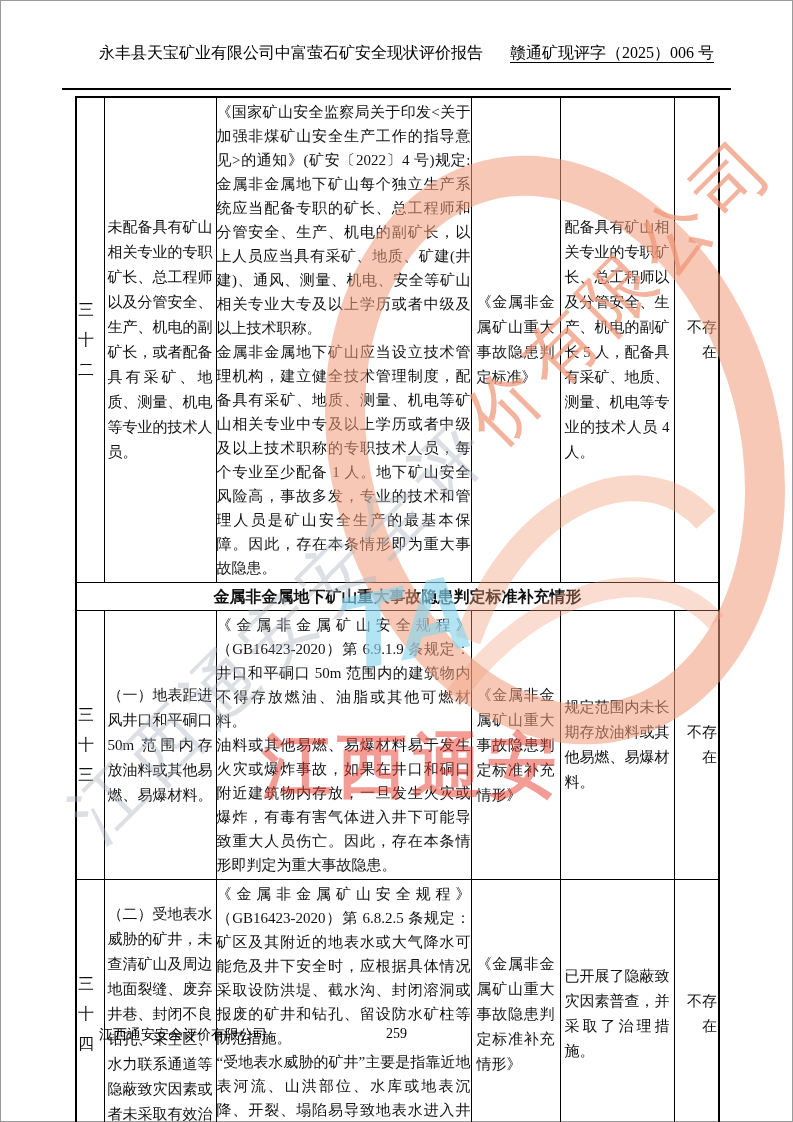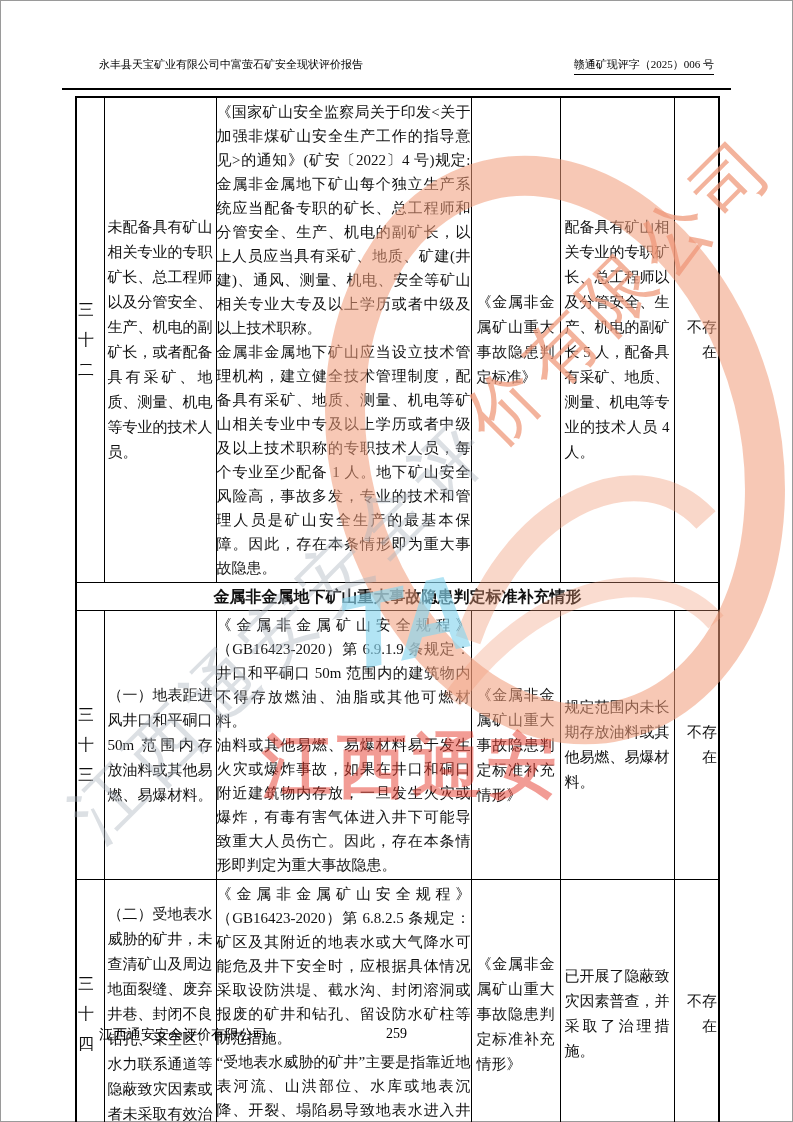--- a/index.html
+++ b/index.html
@@ -2,22 +2,22 @@
 <html><head>
 <meta charset="utf-8">
 <style>
   html,body{margin:0;padding:0;background:#fff;}
   .page{
     position:relative;width:793px;height:1122px;background:#ffffff;overflow:hidden;
     font-family:"Liberation Serif","DejaVu Serif",serif;color:#000;
     box-shadow:inset 0 0 0 1px #9a9a9a;
   }
   
-  .hdr{position:absolute;top:56px;left:99px;right:79px;display:flex;justify-content:space-between;
-       font-size:11px;line-height:17px;white-space:nowrap;}
+  .hdr{position:absolute;top:44px;left:99px;right:79px;display:flex;justify-content:space-between;
+       font-size:16px;line-height:17px;white-space:nowrap;}
   .hdr .right{border-bottom:1.5px solid #000;padding-bottom:1px;}
   .hdr-rule{position:absolute;top:88px;left:62px;width:669px;height:2px;background:#000;}
   
   table.main{position:absolute;left:75px;top:96px;width:643px;table-layout:fixed;
        border-collapse:collapse;border:2px solid #000;}
   td{border:1px solid #000;font-size:15px;color:#111;vertical-align:middle;padding:2px 4px;
      overflow:hidden;}
   .c-idx{font-size:16px;line-height:30px;padding:2px 1px;}
   .c-sit{text-align:justify;line-height:25px;padding:2px 3px;}
   .c-basis{text-align:justify;line-height:24px;vertical-align:top;padding:2px 0;}

